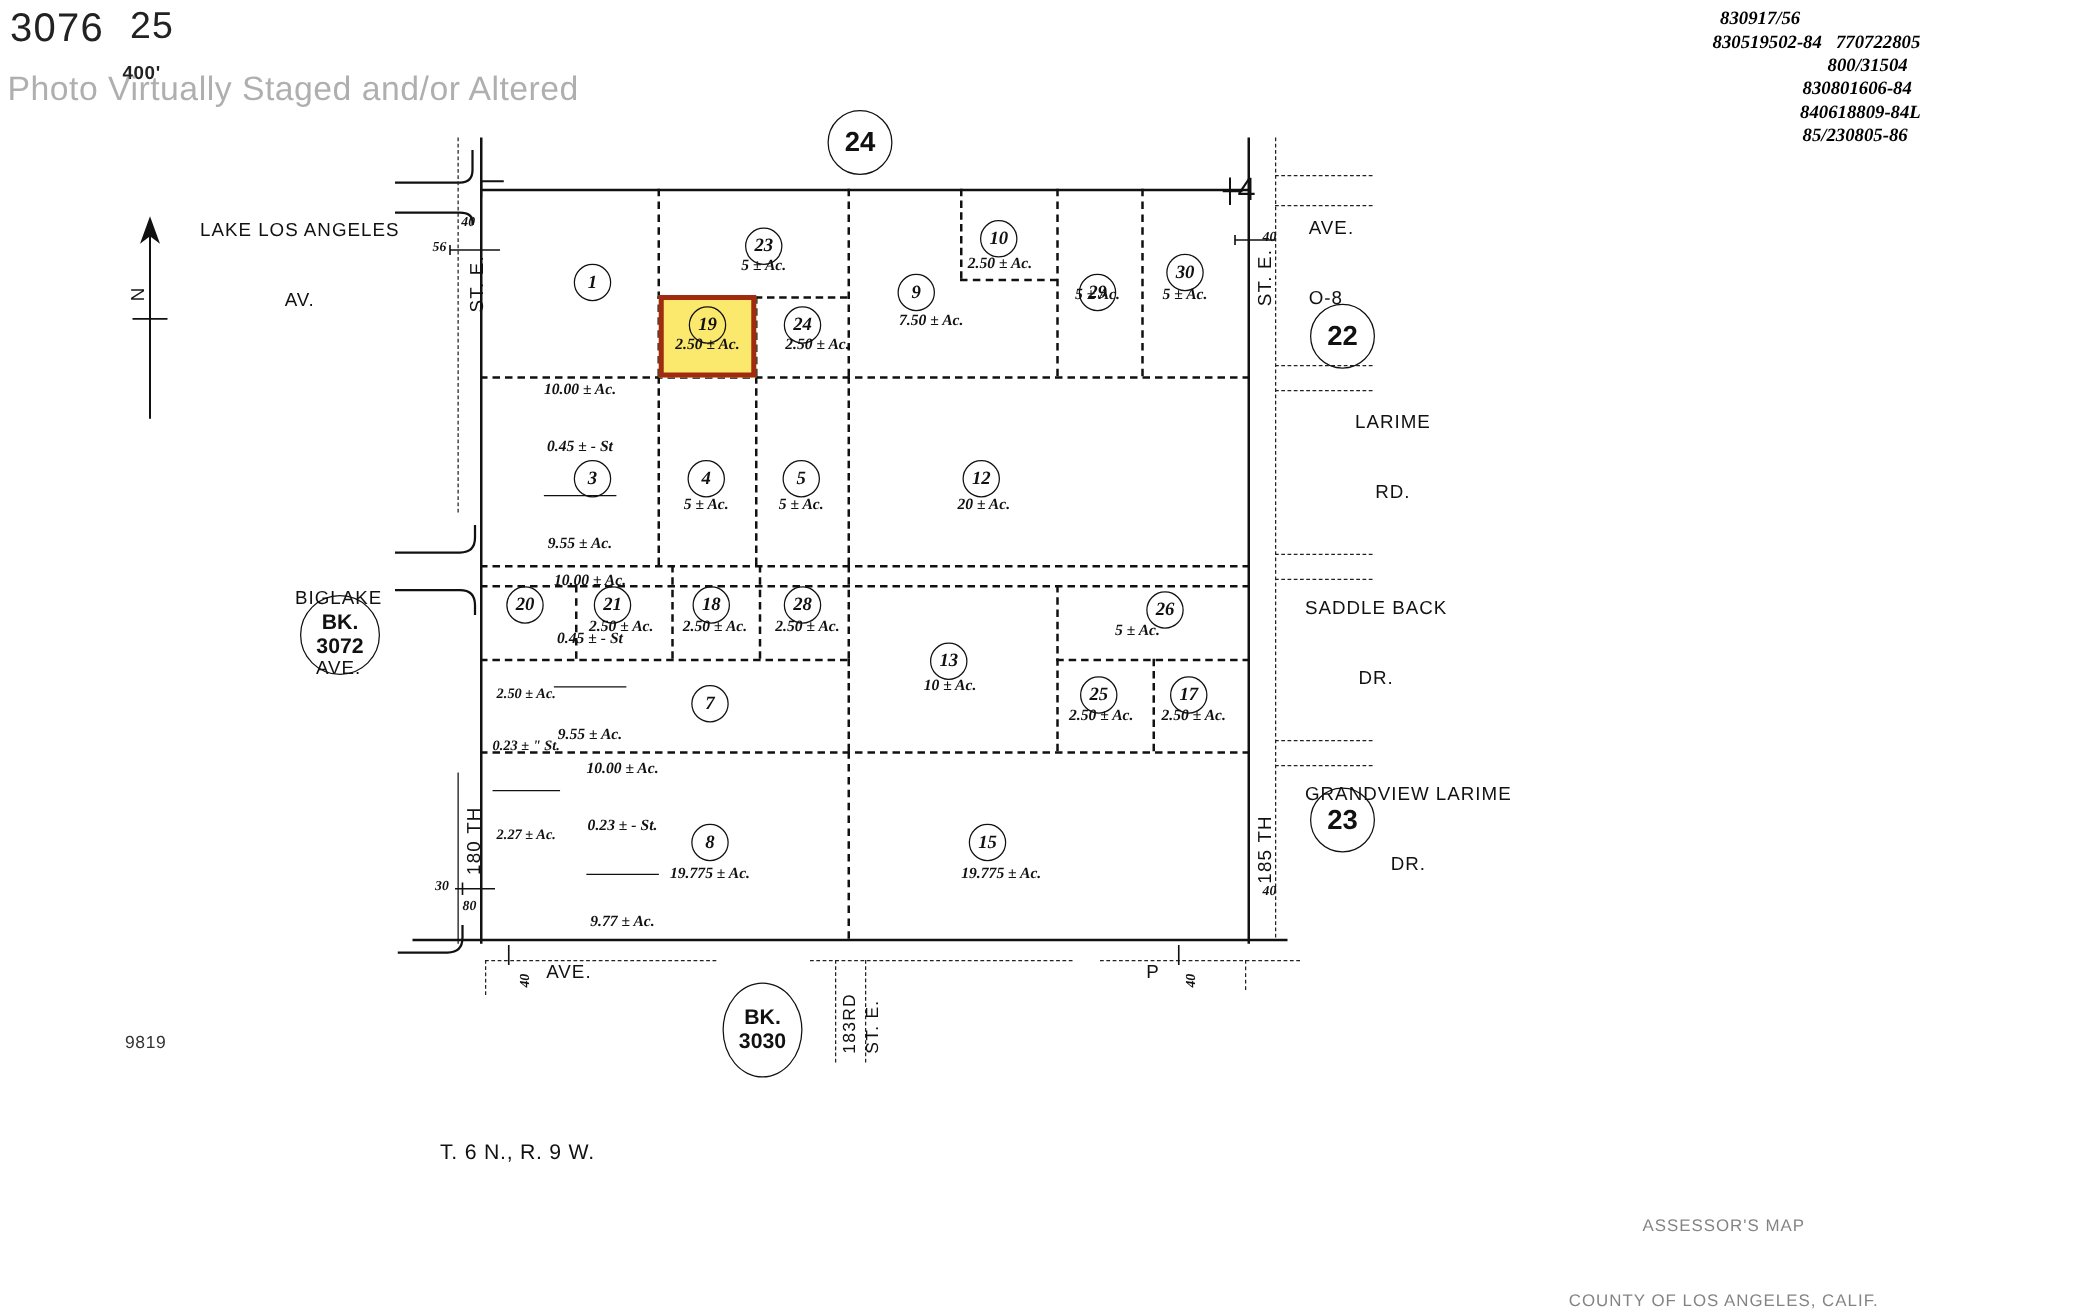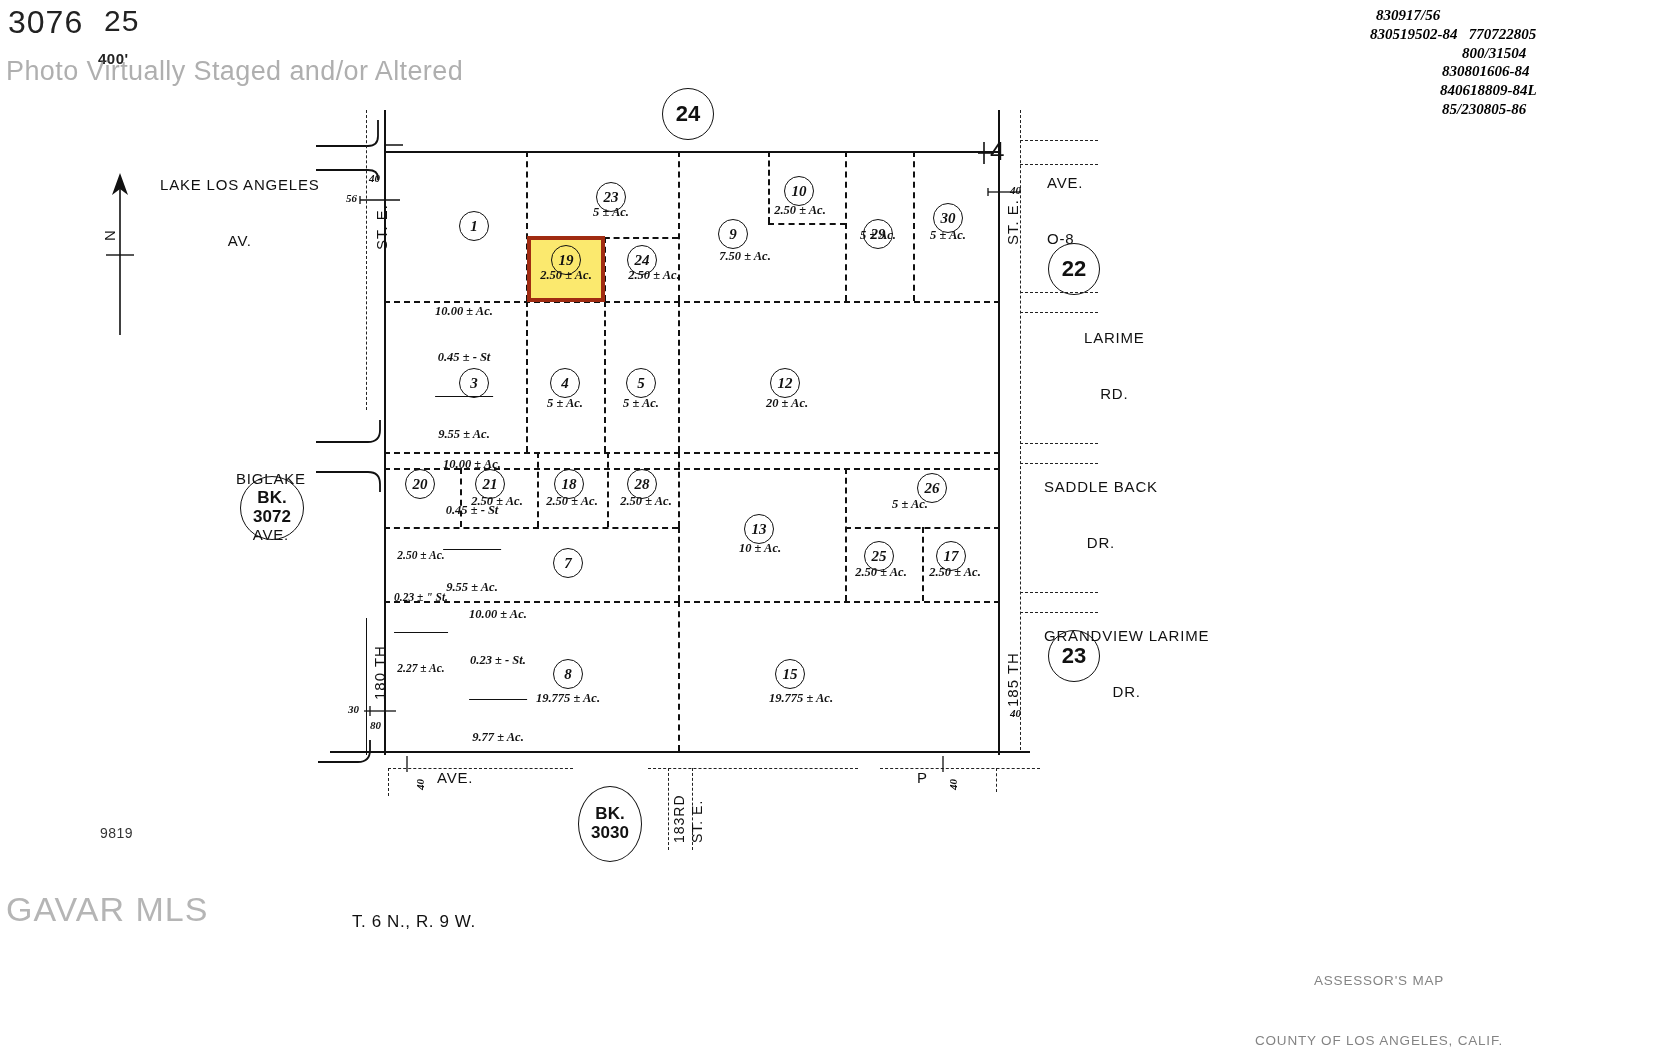--- a/index.html
+++ b/index.html
@@ -162,21 +162,20 @@
 </head>
 <body>
 
 <div id="map-root">
 
   <div class="abs print" id="hdr-book">3076</div>
   <div class="abs print" id="hdr-page">25</div>
   <div class="abs print" id="hdr-scale">400'</div>
 
   <div class="abs" id="wm-top">Photo Virtually Staged and/or Altered</div>
-  <div class="abs" id="wm-bottom">GAVAR MLS</div>
 
   <div class="abs" id="docrefs">
     <div style="margin-left:6px;">830917/56</div>
     <div style="margin-left:0px;">830519502-84   770722805</div>
     <div style="margin-left:92px;">800/31504</div>
     <div style="margin-left:72px;">830801606-84</div>
     <div style="margin-left:70px;">840618809-84L</div>
     <div style="margin-left:72px;">85/230805-86</div>
   </div>
 

